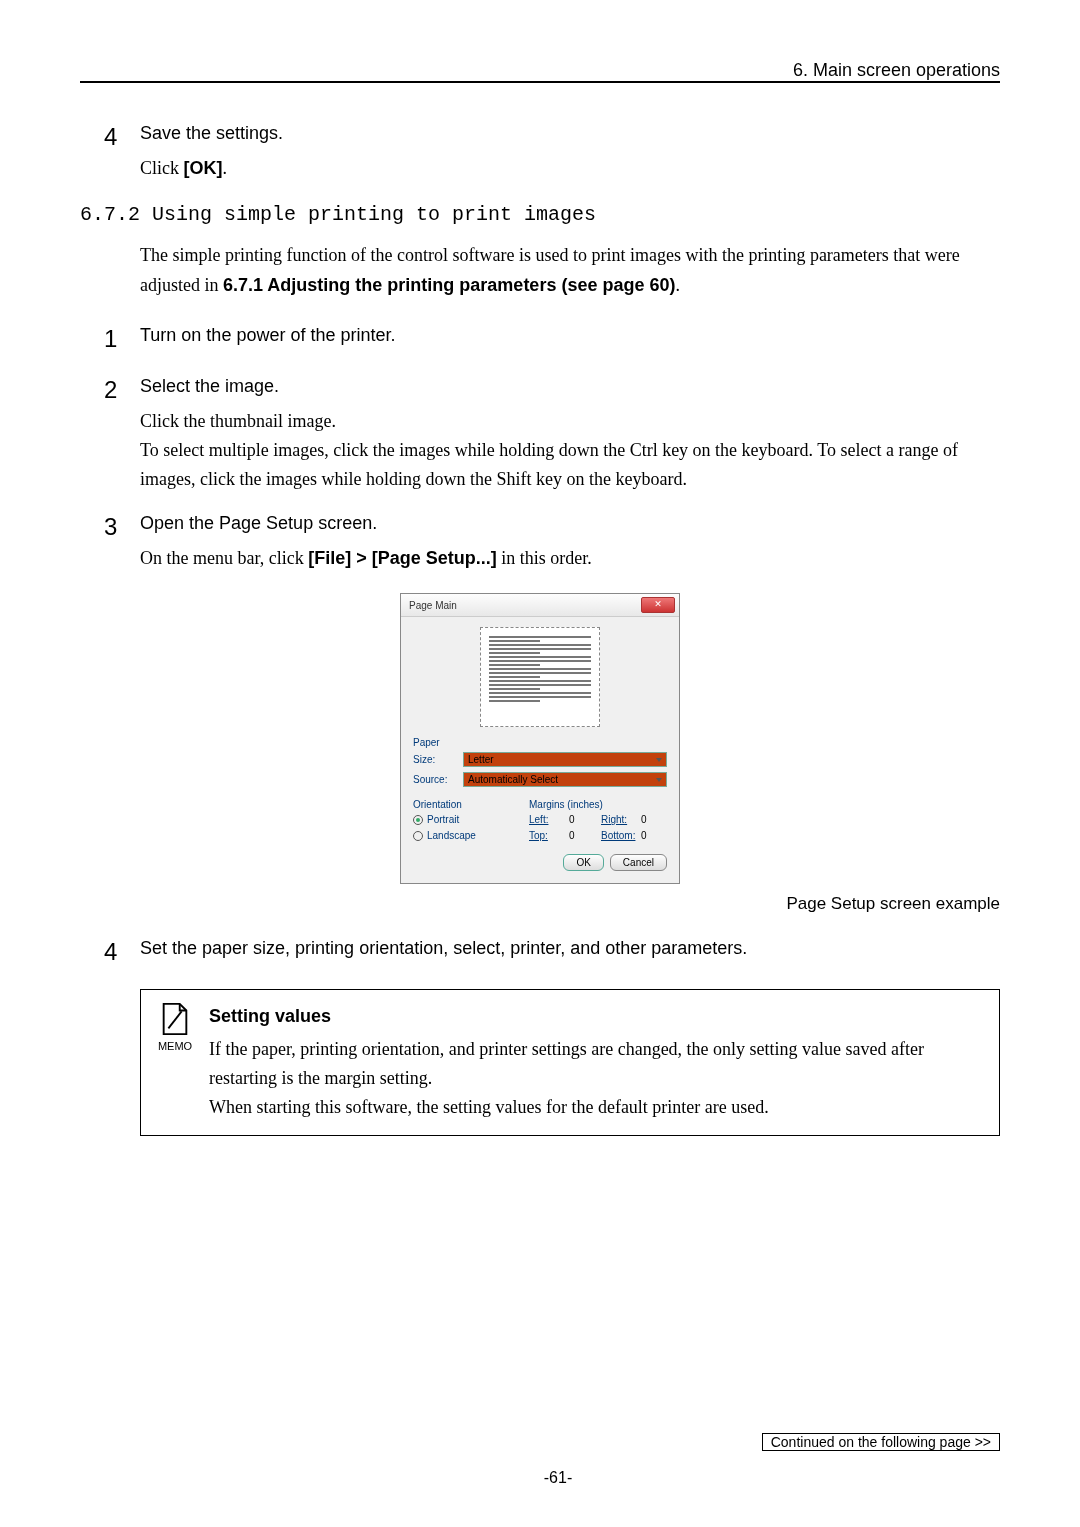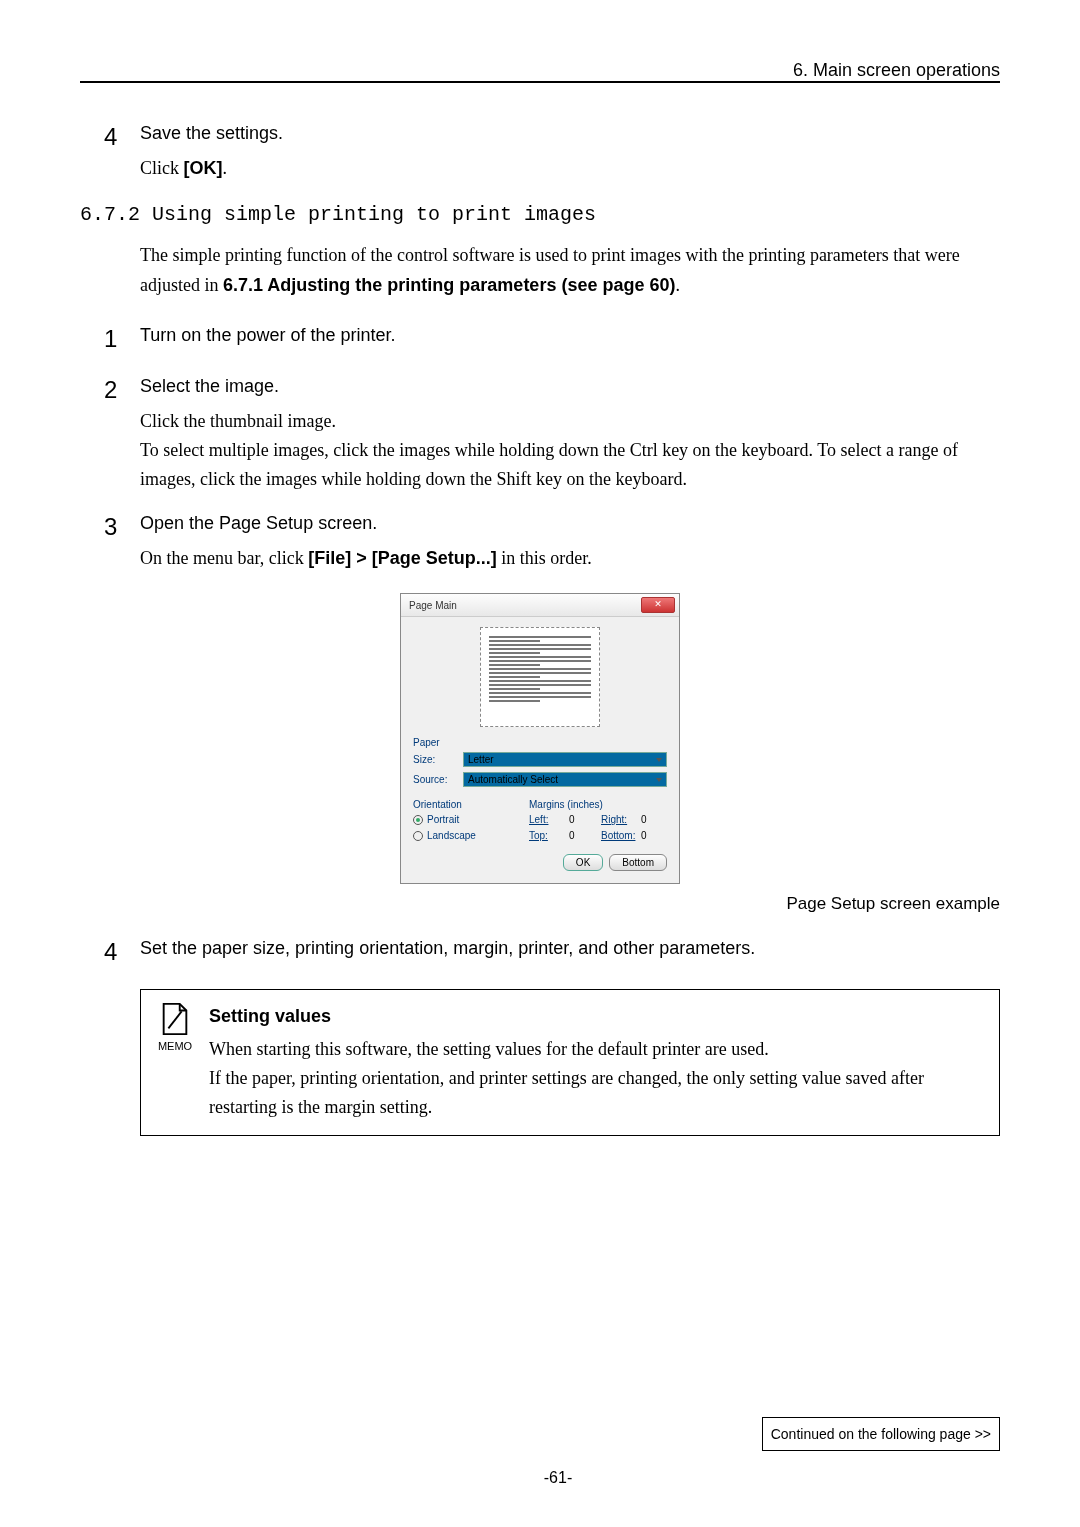--- a/index.html
+++ b/index.html
@@ -21,42 +21,42 @@
 .dialog-title { color: #333; }
 .dialog-close { width: 34px; height: 16px; background: linear-gradient(#e77,#c33); border: 1px solid #a33; border-radius: 2px; color: #fff; text-align: center; line-height: 12px; font-size: 9px; }
 .dialog-body { padding: 10px 12px 12px 12px; }
 .preview { width: 120px; height: 100px; margin: 0 auto 10px auto; border: 1px dashed #888; background: #fff; padding: 8px; }
 .preview-lines { width: 100%; height: 100%; }
 .preview-line { height: 2px; background: #777; margin-bottom: 2px; }
 .preview-line.short { width: 50%; }
 .group-label { color: #003a7a; font-size: 10px; margin: 6px 0 4px 0; }
 .row { display: flex; align-items: center; margin-bottom: 5px; }
 .row-label { width: 50px; color: #003a7a; }
-.select { flex: 1; border: 1px solid #7a9; background: #0369a1; padding: 1px 4px; font-size: 10px; display: flex; justify-content: space-between; align-items: center; }
+.select { flex: 1; border: 1px solid #7a9; background: #c2410c; padding: 1px 4px; font-size: 10px; display: flex; justify-content: space-between; align-items: center; }
 .chev { width: 0; height: 0; border-left: 3px solid transparent; border-right: 3px solid transparent; border-top: 4px solid #555; }
 .two-col { display: flex; }
 .col { flex: 1; }
 .radio-row { display: flex; align-items: center; margin-bottom: 5px; color: #003a7a; }
 .radio { width: 10px; height: 10px; border: 1px solid #555; border-radius: 50%; margin-right: 4px; display: flex; align-items: center; justify-content: center; }
 .radio.sel::after { content: ''; width: 4px; height: 4px; background: #3a6; border-radius: 50%; }
 .margin-row { display: flex; align-items: center; margin-bottom: 5px; gap: 6px; }
 .margin-row .mlabel { color: #003a7a; text-decoration: underline; width: 34px; }
 .margin-row .mval { width: 26px; }
 .dialog-btns { display: flex; justify-content: flex-end; gap: 6px; margin-top: 8px; }
 .dbtn { border: 1px solid #888; background: linear-gradient(#fefefe,#ddd); padding: 2px 12px; border-radius: 6px; font-size: 10px; }
 .dbtn.ok { border-color: #5a9; }
 .caption { text-align: right; font-family: Arial, sans-serif; font-size: 17px; margin-bottom: 24px; }
 .memo-box { border: 1px solid #000; margin-left: 60px; margin-top: 20px; padding: 12px 14px 14px 14px; display: flex; gap: 14px; }
 .memo-icon { width: 40px; flex-shrink: 0; text-align: center; }
 .memo-icon svg { width: 30px; height: 34px; }
 .memo-icon-label { font-family: Arial, sans-serif; font-size: 11px; }
 .memo-content { flex: 1; font-size: 18px; line-height: 1.6; }
 .memo-title { font-family: Arial, sans-serif; font-weight: bold; margin-bottom: 4px; }
 .memo-text { font-family: Georgia, serif; }
-.footer-continue { position: absolute; bottom: 76px; right: 80px; border: 1px solid #000; padding: 8px 8px; font-family: Arial, sans-serif; font-size: 14px; }
+.footer-continue { position: absolute; bottom: 76px; right: 80px; border: 1px solid #000; padding: 0 8px; font-family: Arial, sans-serif; font-size: 14px; }
 .footer-page { position: absolute; bottom: 40px; left: 0; right: 0; text-align: center; font-family: Arial, sans-serif; font-size: 16px; padding-left: 36px; }
 </style>
 </head>
 <body>
 
 <div class="page">
   <div class="header">6. Main screen operations</div>
 
   <div class="step">
     <div class="step-num">4</div>
@@ -165,46 +165,46 @@
             <div class="margin-row">
               <span class="mlabel">Top:</span>
               <span class="mval">0</span>
               <span class="mlabel">Bottom:</span>
               <span class="mval">0</span>
             </div>
           </div>
         </div>
         <div class="dialog-btns">
           <div class="dbtn ok">OK</div>
-          <div class="dbtn">Bottom</div>
+          <div class="dbtn">Cancel</div>
         </div>
       </div>
     </div>
   </div>
 
   <div class="caption">Page Setup screen example</div>
 
   <div class="step">
     <div class="step-num">4</div>
     <div class="step-content">
-      <div class="step-title">Set the paper size, printing orientation, margin, printer, and other parameters.</div>
+      <div class="step-title">Set the paper size, printing orientation, select, printer, and other parameters.</div>
     </div>
   </div>
 
   <div class="memo-box">
     <div class="memo-icon">
       <svg viewBox="0 0 30 36">
         <path d="M3 2 L20 2 L27 9 L27 34 L3 34 Z" fill="none" stroke="#000" stroke-width="2"></path>
         <path d="M20 2 L20 9 L27 9" fill="none" stroke="#000" stroke-width="2"></path>
         <path d="M8 28 L22 10" fill="none" stroke="#000" stroke-width="2"></path>
       </svg>
       <div class="memo-icon-label">MEMO</div>
     </div>
     <div class="memo-content">
       <div class="memo-title">Setting values</div>
+      <div class="memo-text">If the paper, printing orientation, and printer settings are changed, the only setting value saved after restarting is the margin setting.</div>
       <div class="memo-text">When starting this software, the setting values for the default printer are used.</div>
-      <div class="memo-text">If the paper, printing orientation, and printer settings are changed, the only setting value saved after restarting is the margin setting.</div>
     </div>
   </div>
 </div>
 
 <div class="footer-continue">Continued on the following page &gt;&gt;</div>
 <div class="footer-page">-61-</div>
 
 </body></html>

